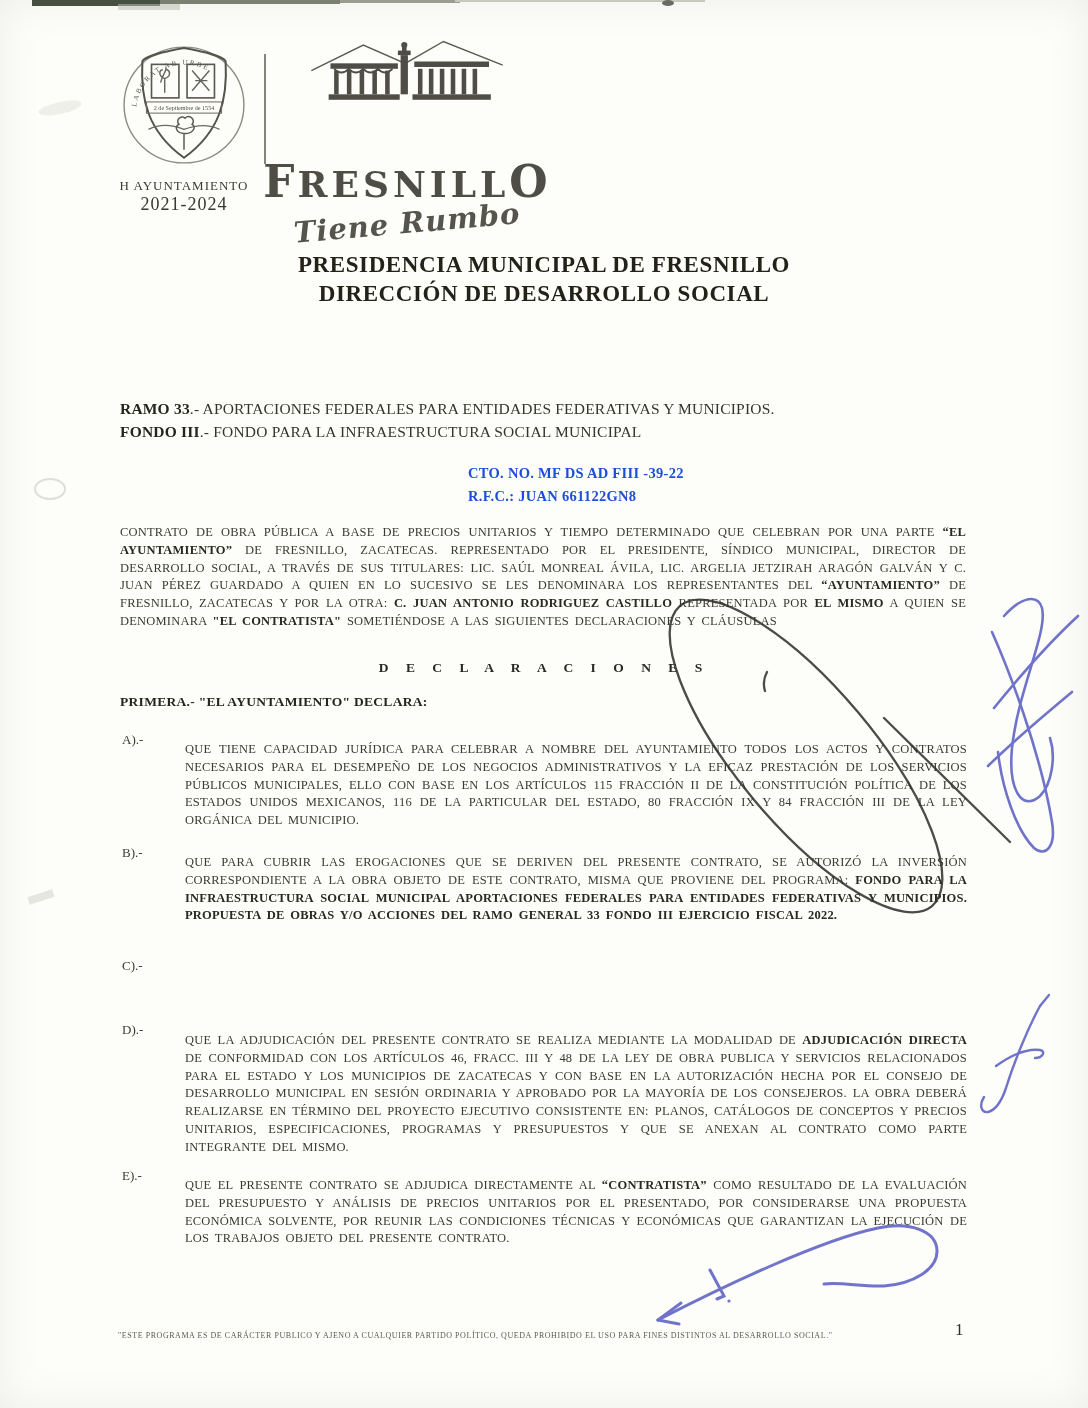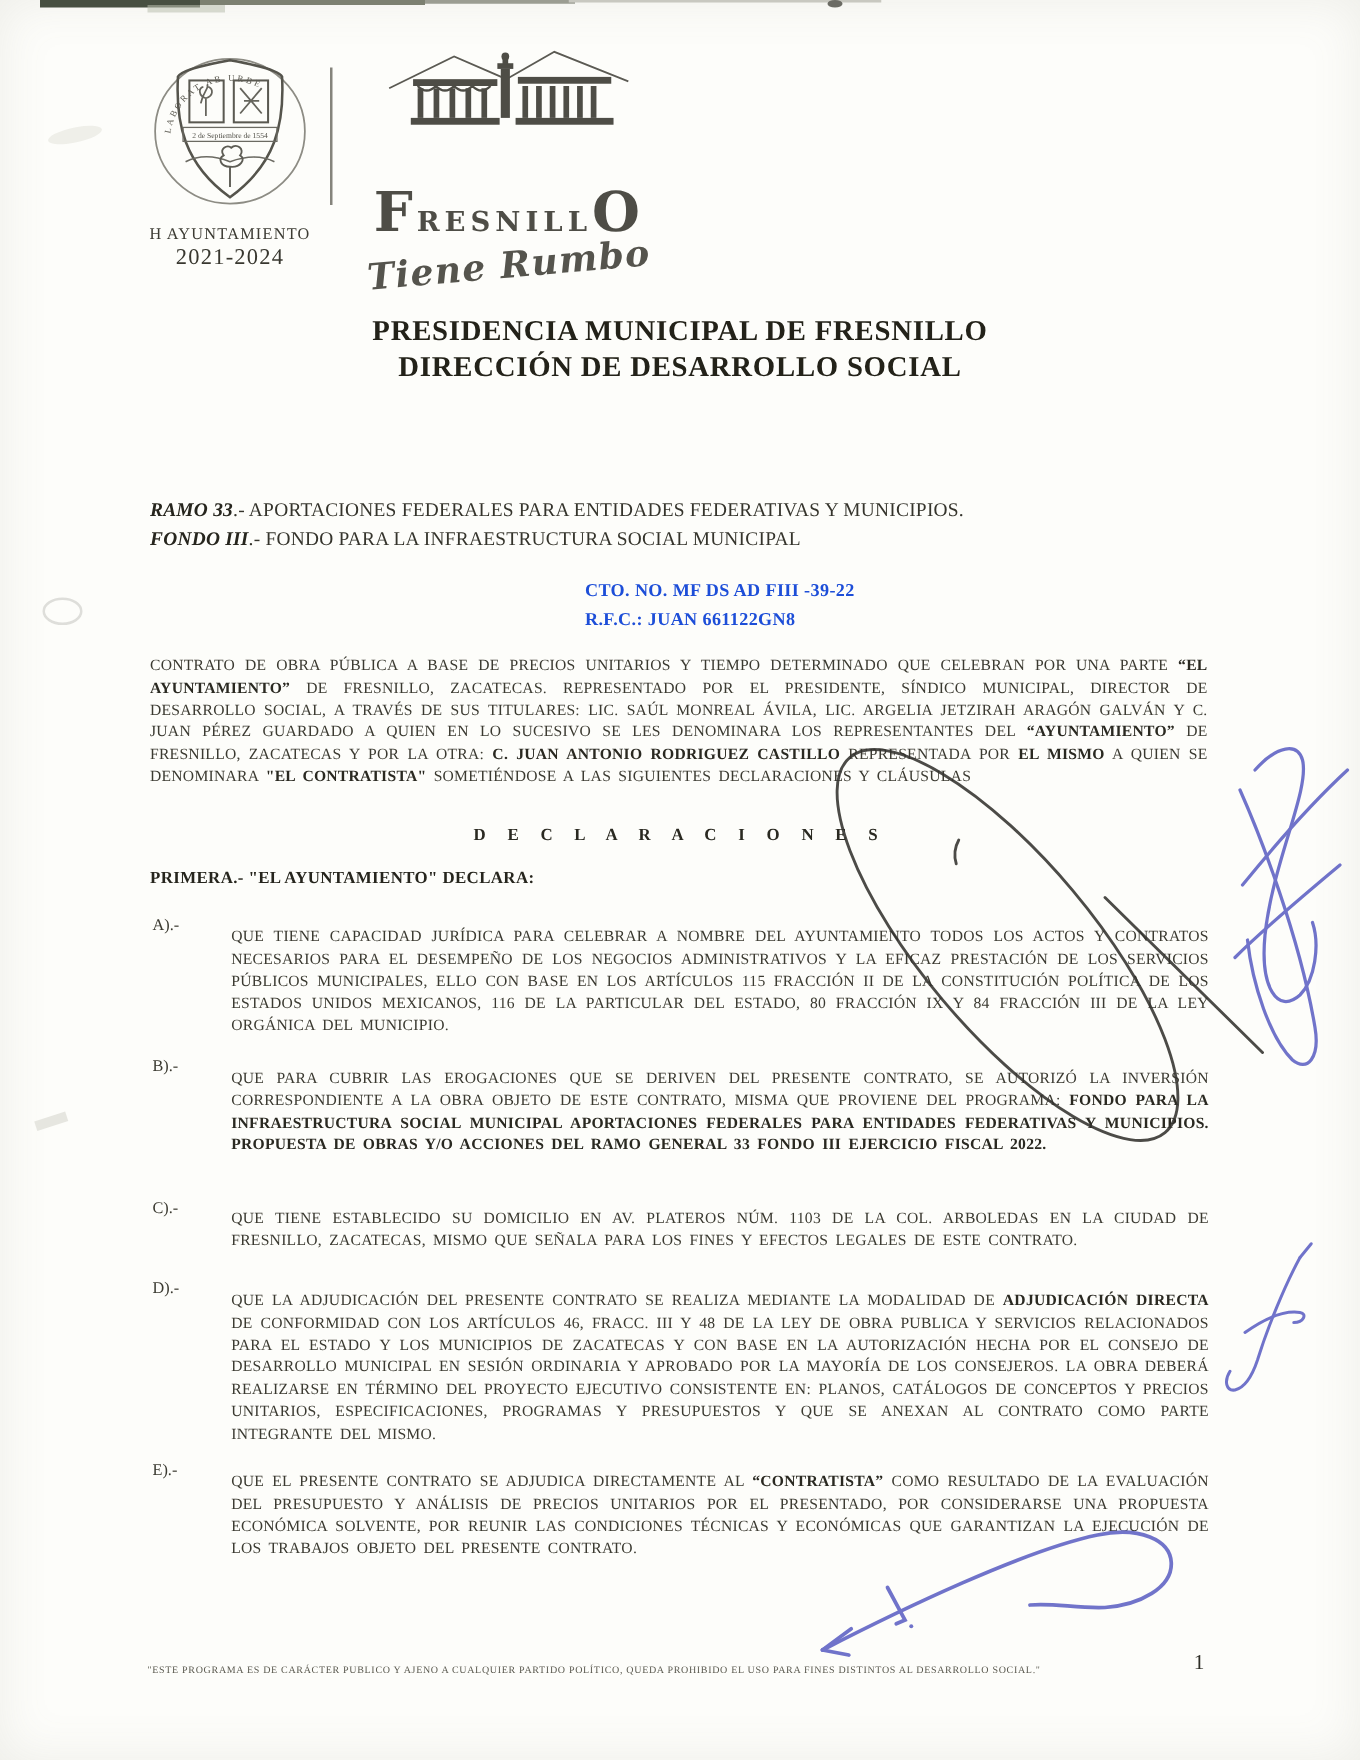--- a/index.html
+++ b/index.html
@@ -12,31 +12,31 @@
   .abs{position:absolute;}
   
   .crest-wrap{left:104px;top:40px;width:160px;text-align:center;}
   .crest-caption{font-size:13px;letter-spacing:1px;color:#3c3b33;margin-top:2px;}
   .crest-years{font-size:18px;letter-spacing:1px;color:#38372f;}
   .logo-divider{left:264px;top:54px;width:2px;height:110px;background:#85847c;}
   .brand-wrap{left:282px;top:36px;width:250px;text-align:center;}
   .wordmark{display:flex;justify-content:center;align-items:baseline;
     font-family:"DejaVu Serif",serif;font-weight:bold;color:#4e4d46;letter-spacing:3px;line-height:1;}
   .wm-big{font-size:44px;}
-  .wm-mid{font-size:22px;letter-spacing:4px;margin-top:44px;}
+  .wm-mid{font-size:36px;letter-spacing:4px;margin-top:44px;}
   .tagline{font-family:"DejaVu Serif",serif;font-style:italic;font-weight:bold;
     font-size:29px;color:#55544d;transform:rotate(-5deg);margin-top:2px;letter-spacing:1px;}
   
   .title{left:0;top:250px;width:100%;text-align:center;font-weight:bold;
     font-size:23px;line-height:29px;letter-spacing:.6px;color:#232219;}
   .subtitle{left:0;top:334px;width:100%;text-align:center;font-weight:bold;
     font-size:17px;letter-spacing:.4px;color:#282720;}
   .ramo{left:120px;top:398px;width:862px;font-size:15.5px;line-height:22.5px;
     letter-spacing:.2px;color:#35342c;}
-  .ramo .lbl{font-weight:bold;color:#26251d;font-style:italic;}
+  .ramo .lbl{font-weight:bold;color:#26251d;}
   .cto{left:468px;top:462px;font-weight:bold;font-size:14.5px;line-height:23px;
     letter-spacing:.3px;color:#1d4ed8;}
   
   .bodytxt{font-size:12.5px;line-height:17.8px;text-align:justify;
     letter-spacing:.2px;word-spacing:2.5px;color:#3b3a31;}
   .bodytxt .b{font-weight:bold;color:#2a2921;}
   .intro{left:120px;top:524px;width:846px;}
   .decl-h{left:0;top:660px;width:100%;text-align:center;font-weight:bold;
     font-size:13.5px;letter-spacing:7px;color:#2a2921;}
   .primera{left:120px;top:694px;font-weight:bold;font-size:13.5px;
@@ -144,21 +144,20 @@
   <div class="abs decl-h">D E C L A R A C I O N E S</div>
   <div class="abs primera">PRIMERA.- "EL AYUNTAMIENTO" DECLARA:</div>
 
   <div class="abs clause-label" style="top:732px;">A).-</div>
   <div class="abs bodytxt clause-body" style="top:741px;"><span>QUE TIENE CAPACIDAD JURÍDICA PARA CELEBRAR A NOMBRE DEL AYUNTAMIENTO TODOS LOS ACTOS Y CONTRATOS NECESARIOS PARA EL DESEMPEÑO DE LOS NEGOCIOS ADMINISTRATIVOS Y LA EFICAZ PRESTACIÓN DE LOS SERVICIOS PÚBLICOS MUNICIPALES, ELLO CON BASE EN LOS ARTÍCULOS 115 FRACCIÓN II DE LA CONSTITUCIÓN POLÍTICA DE LOS ESTADOS UNIDOS MEXICANOS, 116 DE LA PARTICULAR DEL ESTADO, 80 FRACCIÓN IX Y 84 FRACCIÓN III DE LA LEY ORGÁNICA DEL MUNICIPIO.</span></div>
 
   <div class="abs clause-label" style="top:845px;">B).-</div>
   <div class="abs bodytxt clause-body" style="top:854px;"><span>QUE PARA CUBRIR LAS EROGACIONES QUE SE DERIVEN DEL PRESENTE CONTRATO,  SE AUTORIZÓ LA INVERSIÓN CORRESPONDIENTE A LA OBRA OBJETO DE ESTE CONTRATO, MISMA QUE PROVIENE DEL PROGRAMA: </span><span class="b">FONDO PARA LA INFRAESTRUCTURA SOCIAL MUNICIPAL APORTACIONES FEDERALES PARA ENTIDADES FEDERATIVAS Y MUNICIPIOS. PROPUESTA DE OBRAS Y/O ACCIONES DEL RAMO GENERAL 33 FONDO III EJERCICIO FISCAL 2022.</span></div>
 
   <div class="abs clause-label" style="top:958px;">C).-</div>
-  <div class="abs bodytxt clause-body" style="top:966px;"><span>QUE TIENE ESTABLECIDO SU DOMICILIO EN AV. PLATEROS NÚM. 1103 DE LA COL. ARBOLEDAS EN LA CIUDAD DE FRESNILLO, ZACATECAS, MISMO QUE SEÑALA PARA LOS FINES Y EFECTOS LEGALES DE ESTE CONTRATO.</span></div>
 
   <div class="abs clause-label" style="top:1022px;">D).-</div>
   <div class="abs bodytxt clause-body" style="top:1032px;"><span>QUE LA ADJUDICACIÓN DEL PRESENTE CONTRATO SE REALIZA MEDIANTE LA MODALIDAD DE </span><span class="b">ADJUDICACIÓN DIRECTA</span><span> DE CONFORMIDAD CON LOS ARTÍCULOS 46, FRACC. III Y 48 DE LA LEY DE OBRA PUBLICA Y SERVICIOS RELACIONADOS PARA EL ESTADO Y LOS MUNICIPIOS DE ZACATECAS Y CON BASE EN LA AUTORIZACIÓN HECHA POR EL CONSEJO DE DESARROLLO MUNICIPAL EN SESIÓN ORDINARIA Y APROBADO POR LA MAYORÍA DE LOS CONSEJEROS. LA OBRA DEBERÁ REALIZARSE EN TÉRMINO DEL PROYECTO EJECUTIVO CONSISTENTE EN: PLANOS, CATÁLOGOS DE CONCEPTOS Y PRECIOS UNITARIOS, ESPECIFICACIONES, PROGRAMAS Y PRESUPUESTOS Y QUE SE ANEXAN AL CONTRATO COMO PARTE INTEGRANTE DEL MISMO.</span></div>
 
   <div class="abs clause-label" style="top:1168px;">E).-</div>
   <div class="abs bodytxt clause-body" style="top:1177px;"><span>QUE EL PRESENTE CONTRATO SE ADJUDICA DIRECTAMENTE AL </span><span class="b">“CONTRATISTA”</span><span> COMO RESULTADO DE LA EVALUACIÓN DEL PRESUPUESTO Y ANÁLISIS DE PRECIOS UNITARIOS POR EL PRESENTADO, POR CONSIDERARSE UNA PROPUESTA ECONÓMICA SOLVENTE, POR REUNIR LAS CONDICIONES TÉCNICAS Y ECONÓMICAS QUE GARANTIZAN LA EJECUCIÓN DE LOS TRABAJOS OBJETO DEL PRESENTE CONTRATO.</span></div>
 
   <div class="abs footer">"ESTE PROGRAMA ES DE CARÁCTER PUBLICO Y AJENO A CUALQUIER PARTIDO POLÍTICO, QUEDA PROHIBIDO EL USO PARA FINES DISTINTOS AL DESARROLLO SOCIAL."</div>
   <div class="abs pagenum">1</div>
 

